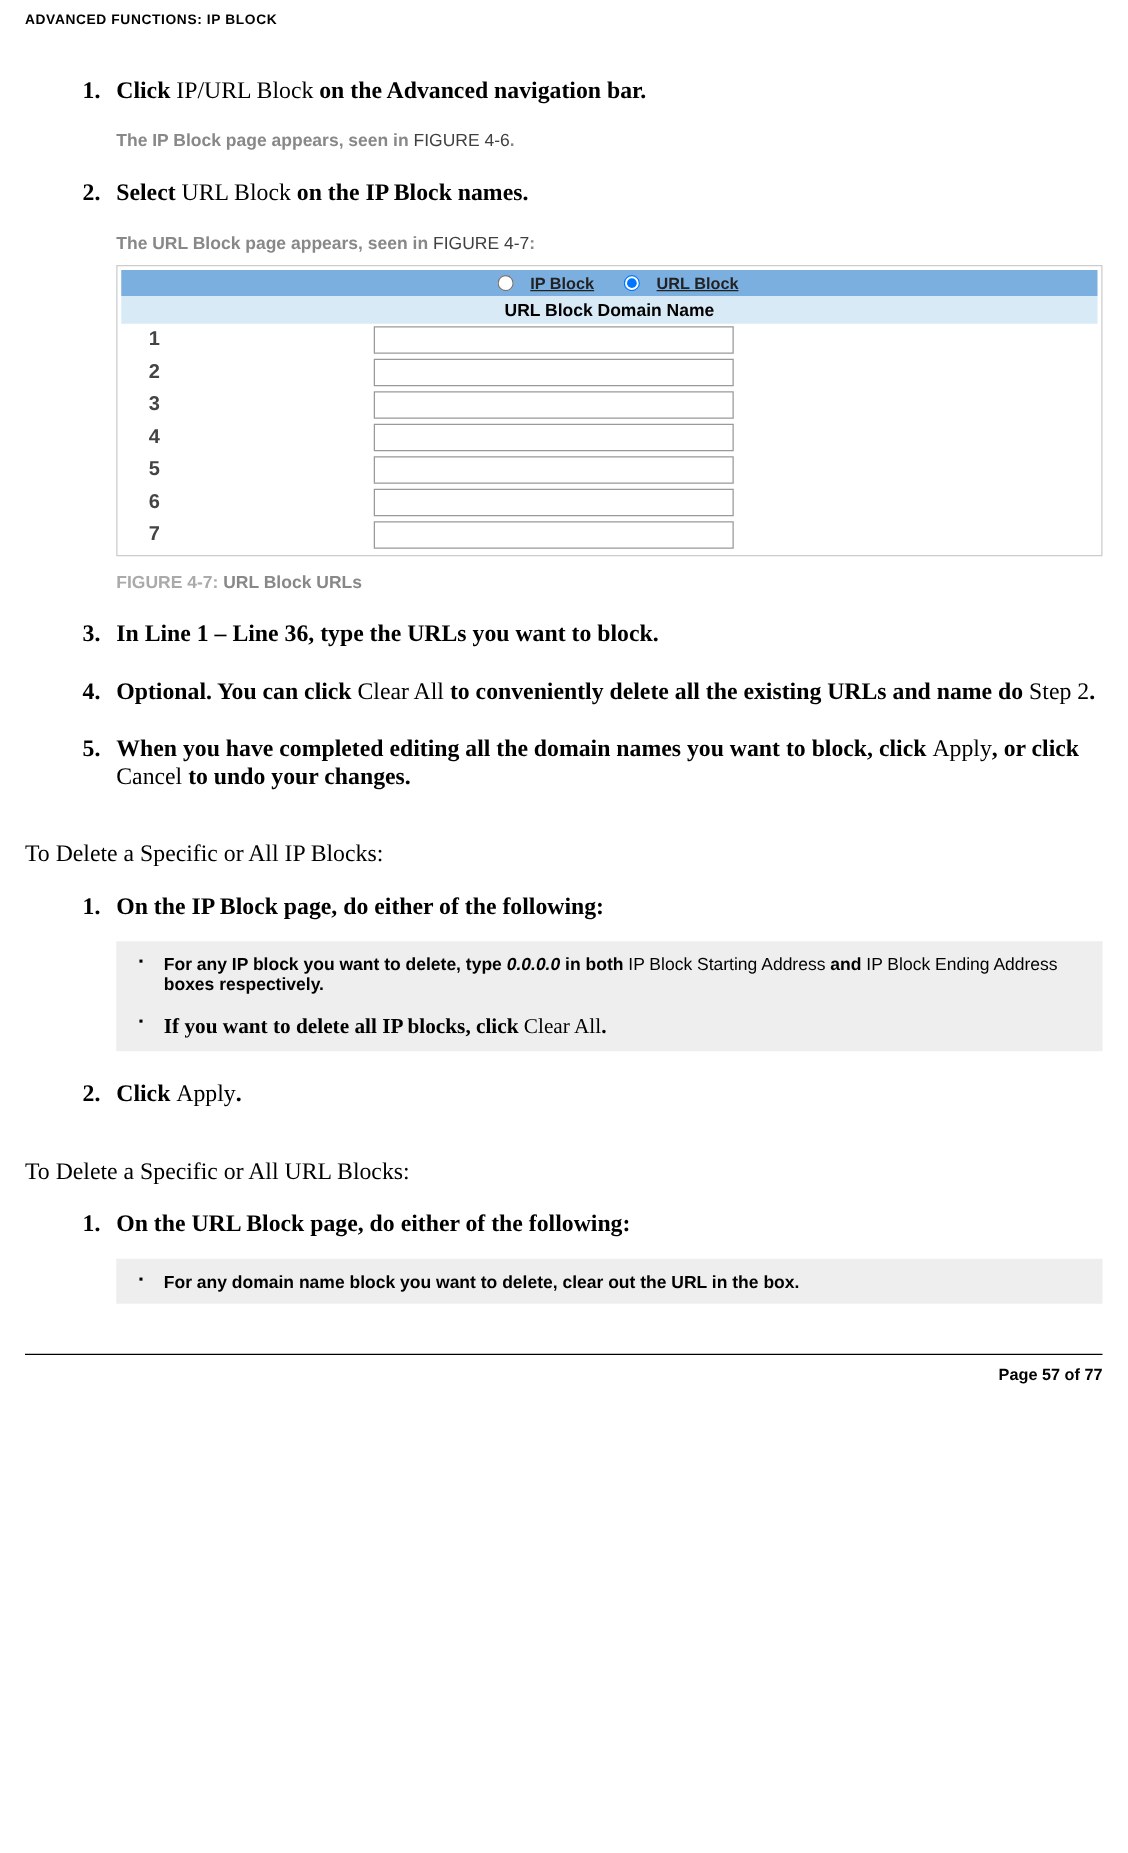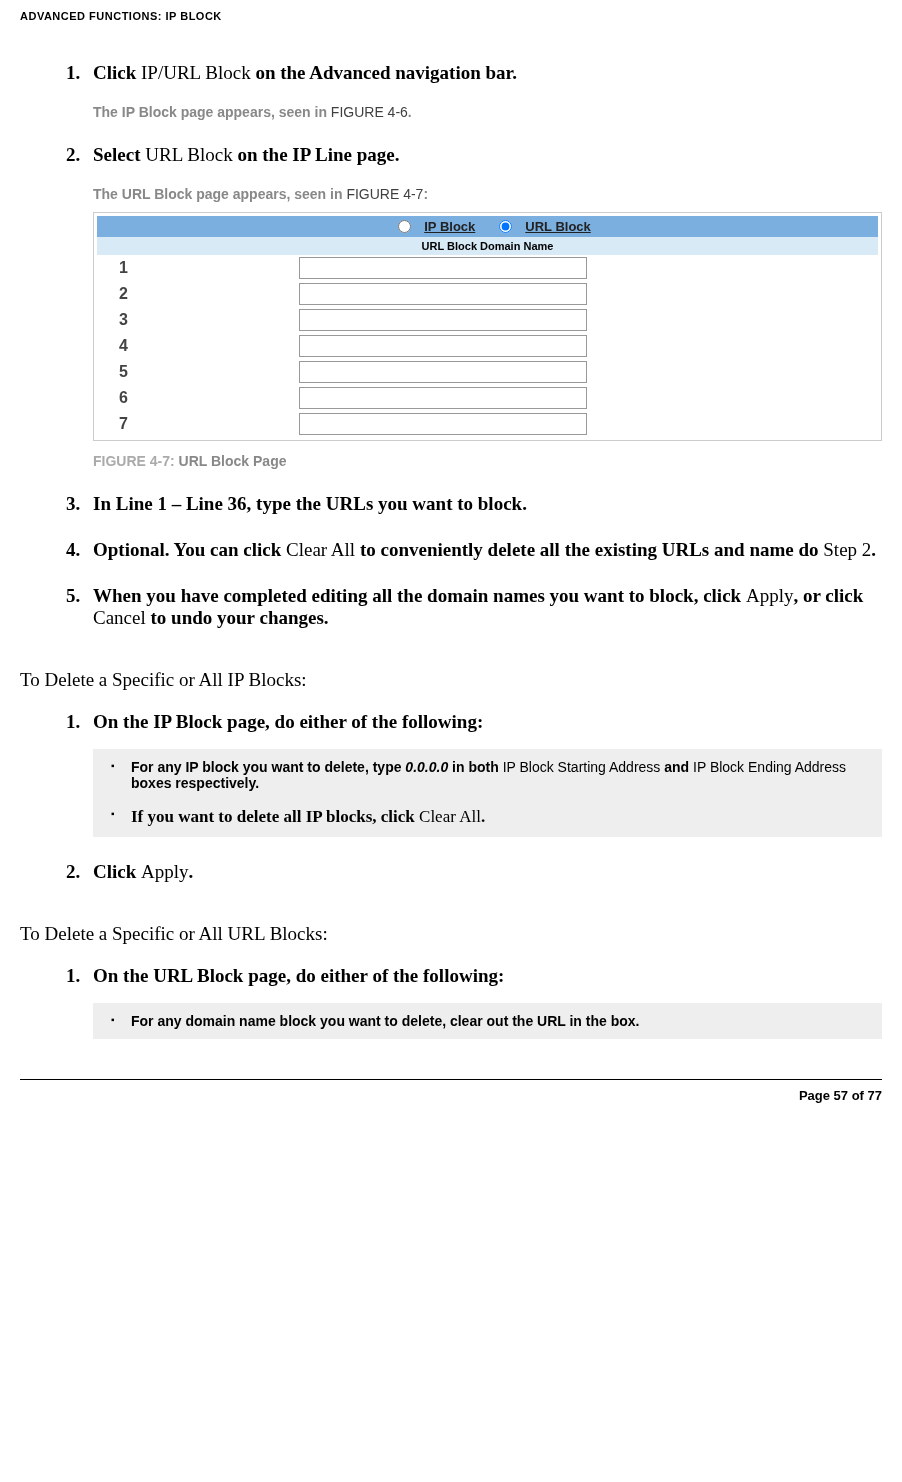--- a/index.html
+++ b/index.html
@@ -68,21 +68,21 @@
     }
     .tab-strip input[type="radio"] {
       margin: 0 3px 0 14px;
       vertical-align: middle;
     }
     .table-header {
       background: #d9eaf7;
       padding: 3px 0;
       text-align: center;
       font-family: Verdana, Arial, sans-serif;
-      font-size: 11px;
+      font-size: 14px;
       font-weight: bold;
     }
     .url-table {
       width: 100%;
       border-collapse: collapse;
     }
     .url-table td {
       padding: 2px 0;
       font-family: Verdana, Arial, sans-serif;
       font-size: 16px;
@@ -183,21 +183,21 @@
 <div class="page-header">ADVANCED FUNCTIONS: IP BLOCK</div>
 
 <ol class="outer-list">
   <li>
     <span><span>Click </span><span class="regular">IP/URL Block</span><span> on the Advanced navigation bar.</span></span>
     <div class="gray-note">
       <span>The IP Block page appears, seen in </span><span class="figref">FIGURE 4-6</span><span>.</span>
     </div>
   </li>
   <li>
-    <span><span>Select </span><span class="regular">URL Block</span><span> on the IP Line page.</span></span>
+    <span><span>Select </span><span class="regular">URL Block</span><span> on the IP Block names.</span></span>
     <div class="gray-note">
       <span>The URL Block page appears, seen in </span><span class="figref">FIGURE 4-7</span><span>:</span>
     </div>
 
     <div class="figure-box">
       <div class="tab-strip">
         <input type="radio" name="blk" style="">
         <label>IP Block</label>
         <input type="radio" name="blk" checked="" style="">
         <label>URL Block</label>
@@ -230,21 +230,21 @@
               <td class="inputcol"><input type="text" style=""></td>
             </tr>
         <tr>
               <td class="numcol">7</td>
               <td class="inputcol"><input type="text" style=""></td>
             </tr>
       </tbody>
         </table>
     </div>
     <div class="fig-caption">
-      <span>FIGURE 4-7: </span><span class="boldgray">URL Block Page</span>
+      <span>FIGURE 4-7: </span><span class="boldgray">URL Block URLs</span>
     </div>
   </li>
   <li><span>In Line 1 – Line 36, type the URLs you want to block.</span></li>
   <li>
     <span>Optional. You can click </span><span class="regular">Clear All</span><span> to conveniently delete all the existing URLs and name do </span><span class="regular">Step 2</span><span>.</span>
   </li>
   <li>
     <span>When you have completed editing all the domain names you want to block, click </span><span class="regular">Apply</span><span>, or click </span><span class="regular">Cancel</span><span> to undo your changes.</span>
   </li>
 </ol>

